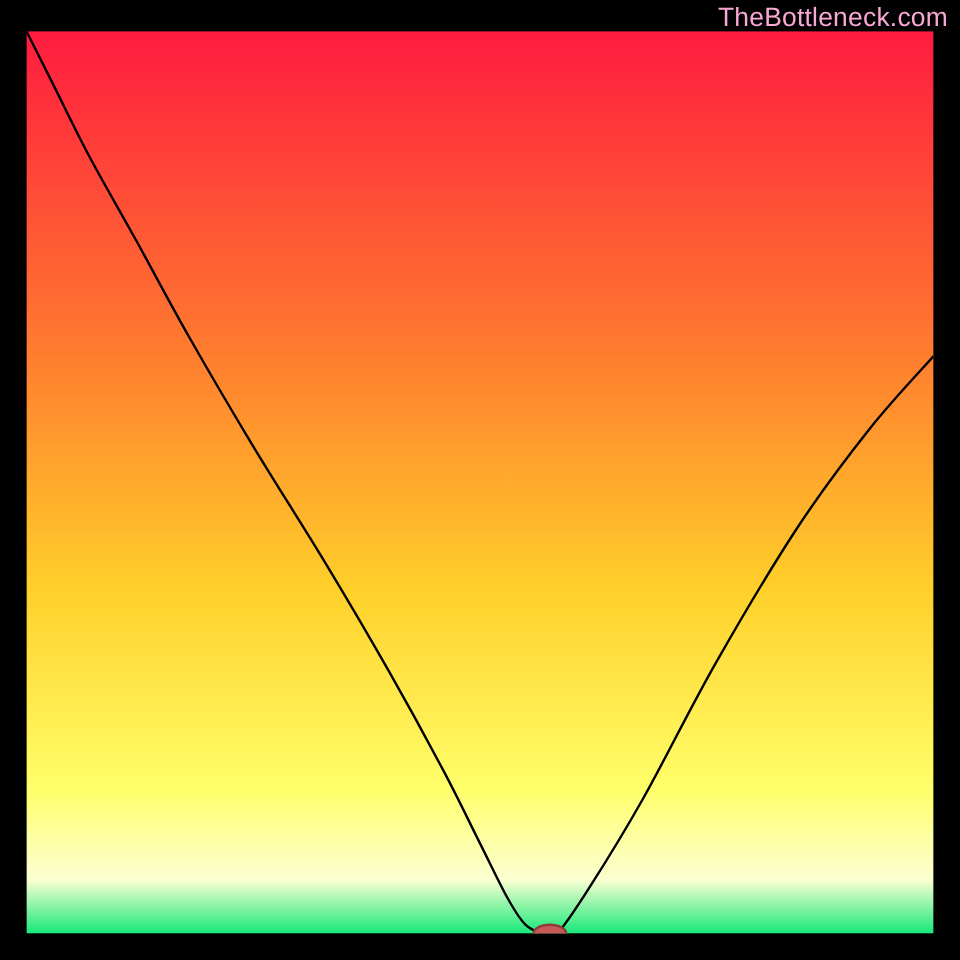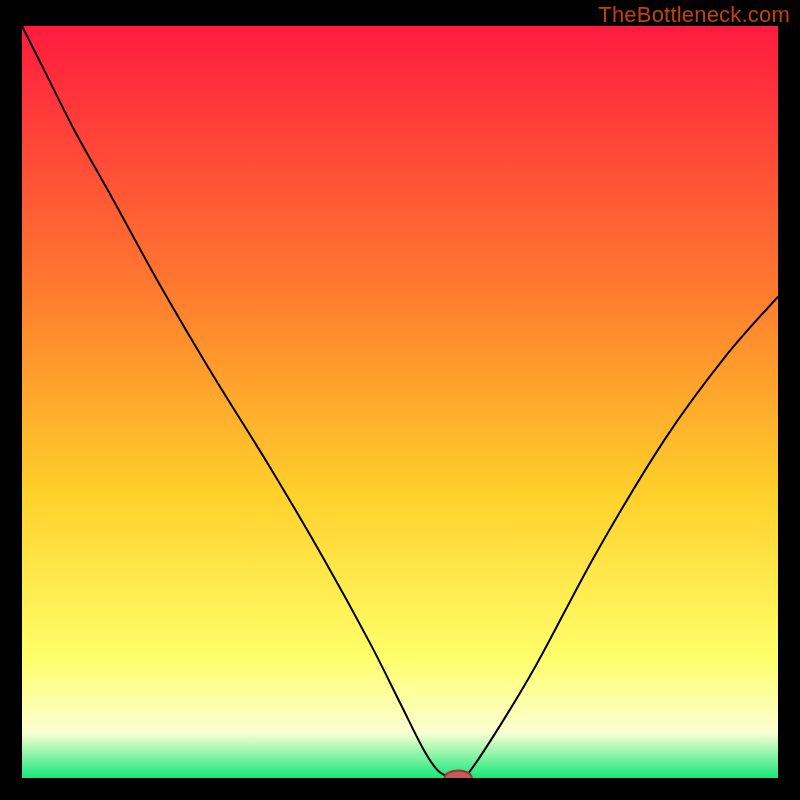--- a/index.html
+++ b/index.html
@@ -14,21 +14,21 @@
   .frame {
     position: relative;
     width: 800px;
     height: 800px;
     background: #000;
   }
   .watermark {
     position: absolute;
     top: 2px;
     right: 10px;
-    color: #c2410c;
+    color: #f9a8d4;
     font-size: 22px;
     font-weight: 500;
     letter-spacing: 0.2px;
     z-index: 20;
   }
   .plot {
     position: absolute;
     left: 22px;
     top: 26px;
     width: 756px;

